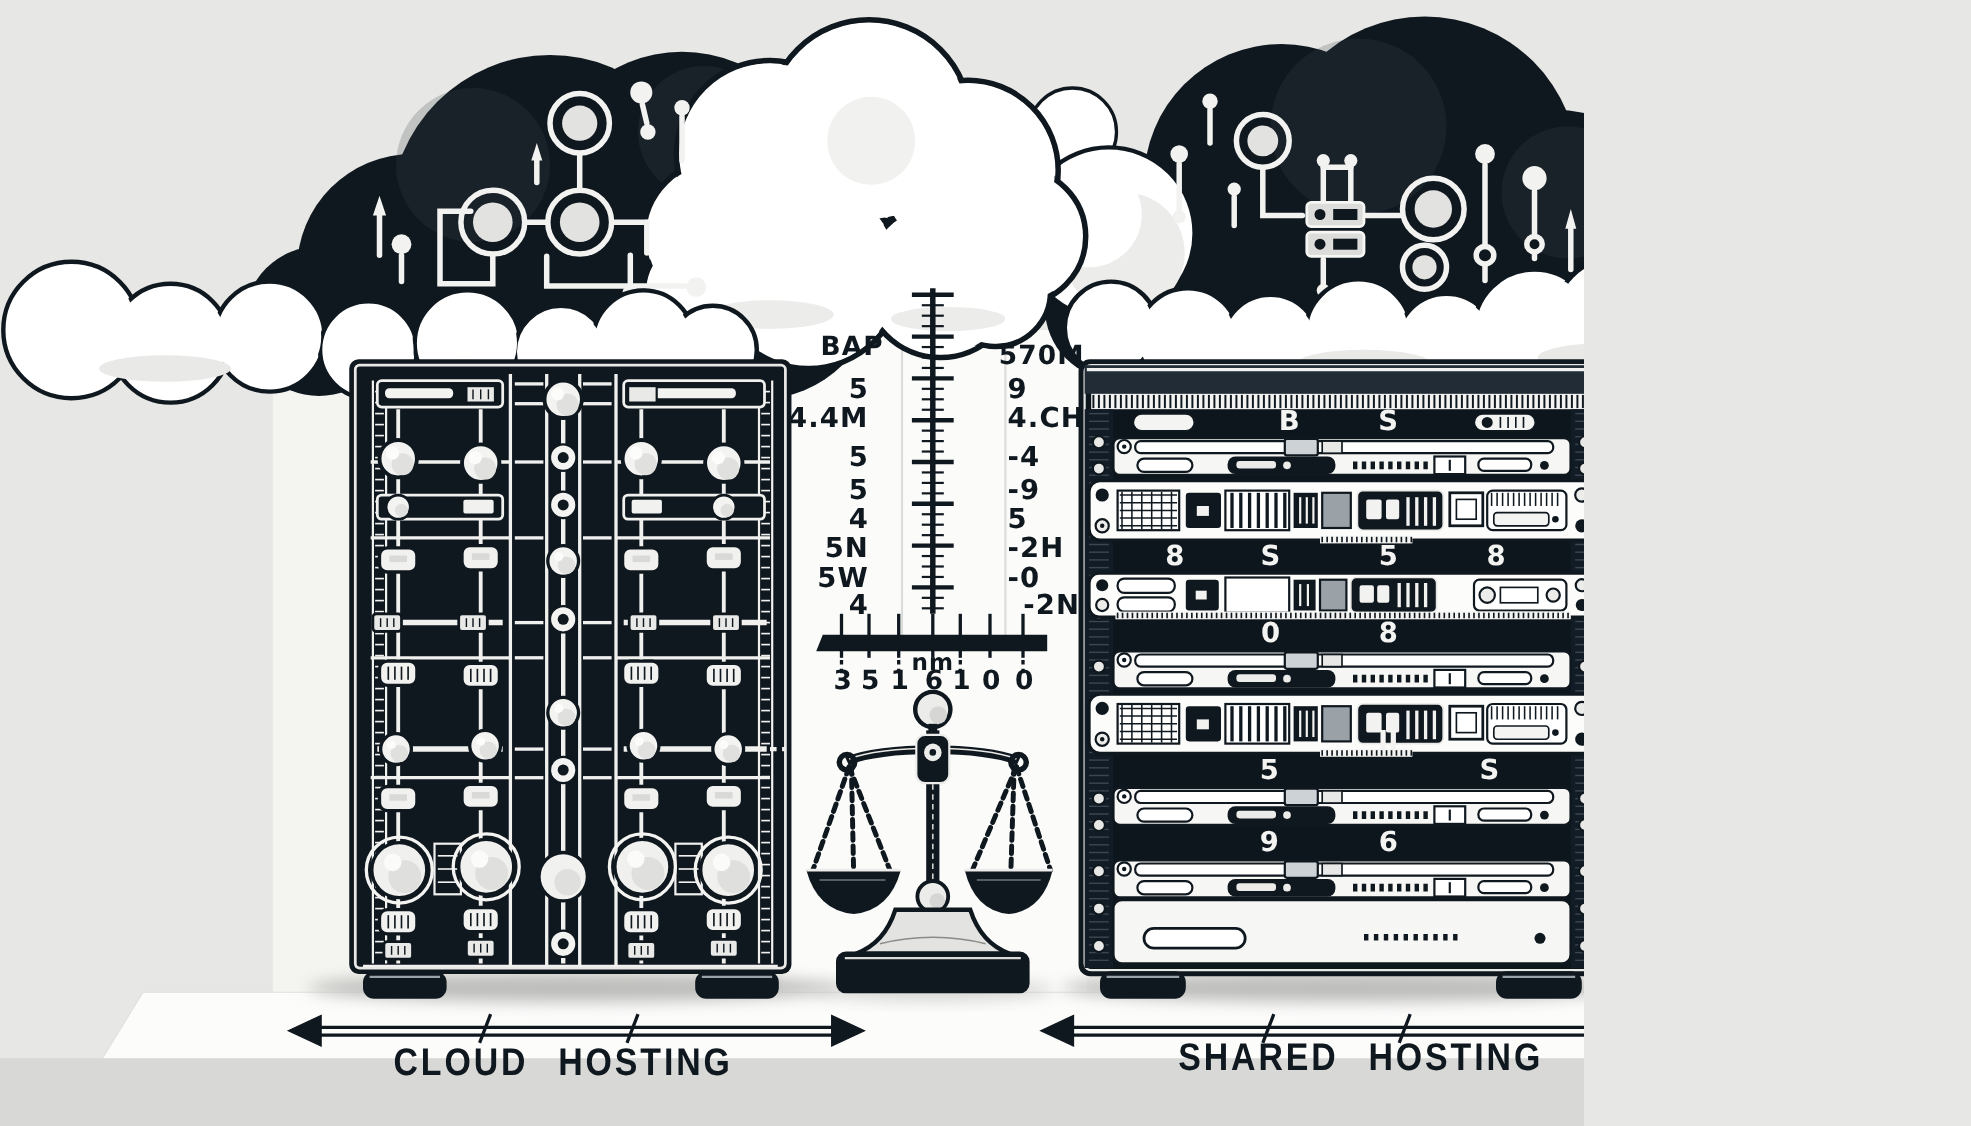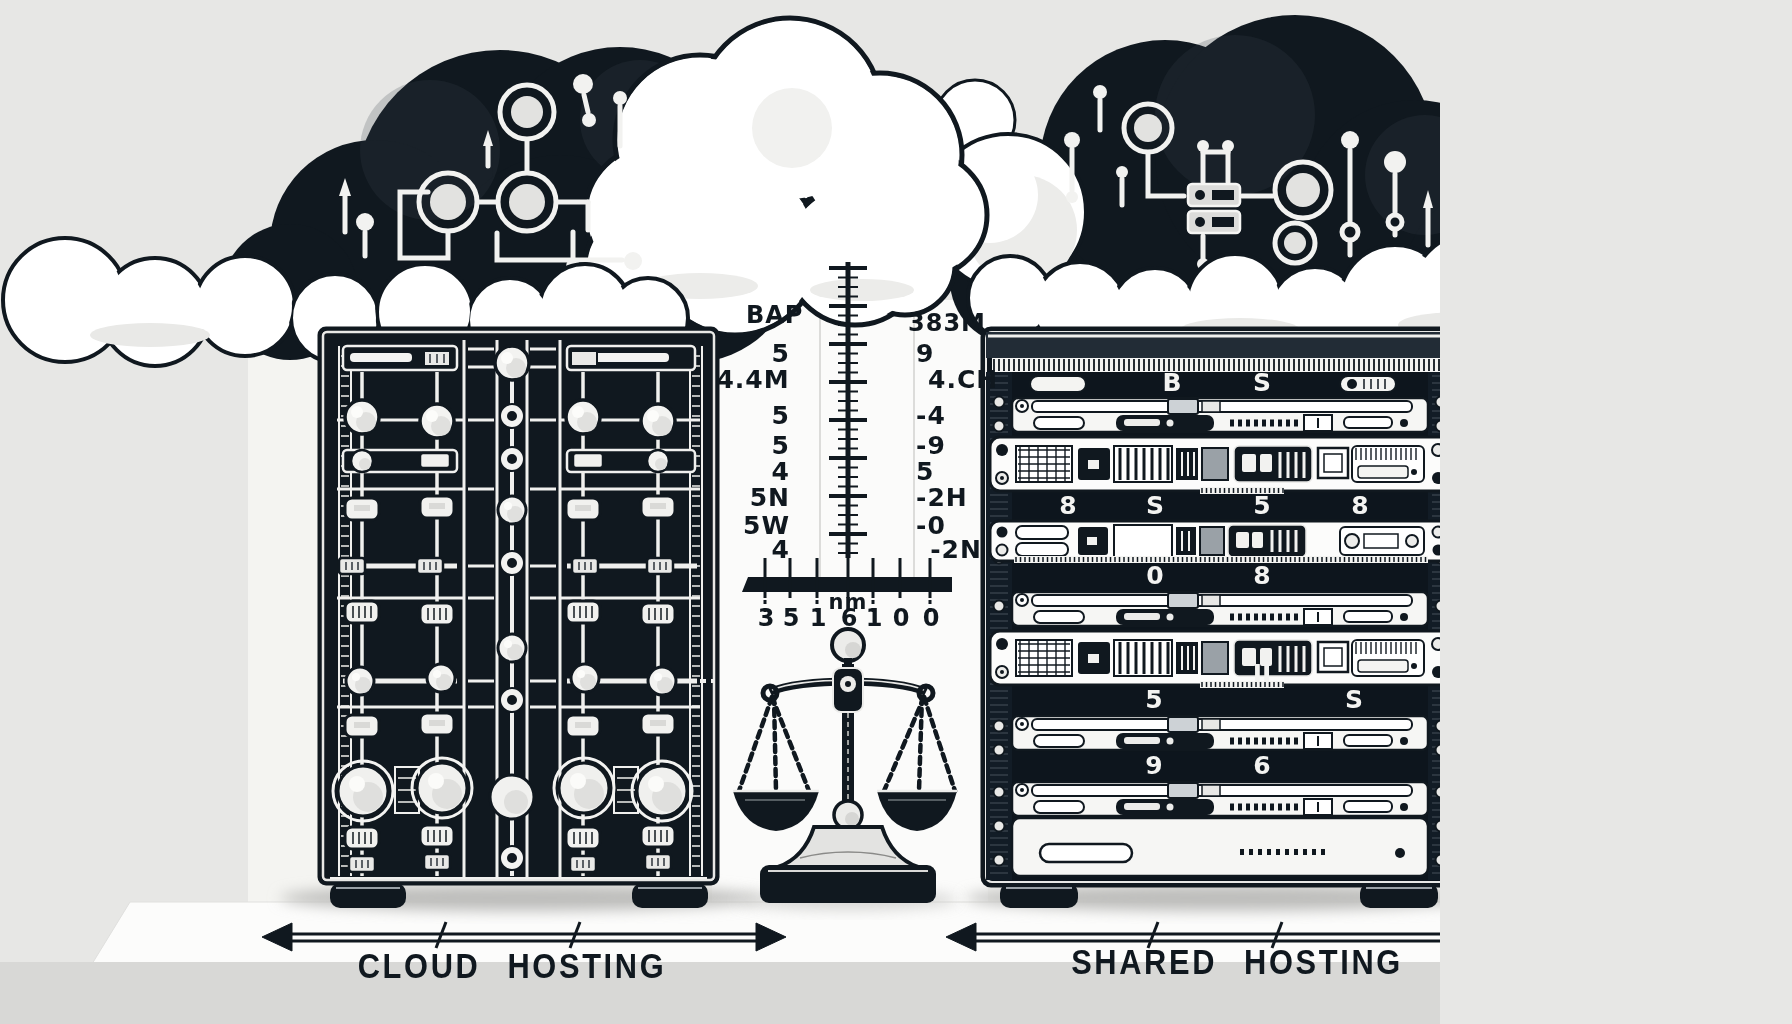--- a/index.html
+++ b/index.html
@@ -1219,33 +1219,33 @@
   <line x1="972" y1="934" x2="1484" y2="934" stroke-width="3"></line>
   <line x1="972" y1="941" x2="1484" y2="941" stroke-width="3"></line>
   <polygon points="946,937 976,923 976,951"></polygon>
         <polygon points="1510,937 1480,923 1480,951"></polygon>
   <line x1="1148" y1="948" x2="1158" y2="922" stroke-width="3"></line>
   <line x1="1272" y1="948" x2="1282" y2="922" stroke-width="3"></line>
 </g>
 </svg>
 
 <span class="txt rcap" style="left:746px;top:303px;">BAP</span>
-<span class="txt rcap" style="left:908px;top:311px;">383M</span>
+<span class="txt rcap" style="left:908px;top:311px;">570M</span>
 
 <span class="txt rval rleft" style="top:341px;">5</span>
 <span class="txt rval rleft" style="top:367px;text-align:center;">4.4M</span>
 <span class="txt rval rleft" style="top:403px;">5</span>
 <span class="txt rval rleft" style="top:433px;">5</span>
 <span class="txt rval rleft" style="top:459px;">4</span>
 <span class="txt rval rleft" style="top:485px;">5N</span>
 <span class="txt rval rleft" style="top:513px;">5W</span>
 <span class="txt rval rleft" style="top:537px;">4</span>
 
 <span class="txt rval rright" style="top:341px;">9</span>
-<span class="txt rval rright" style="top:367px;margin-left:12px;">4.CH</span>
+<span class="txt rval rright" style="top:367px;">4.CH</span>
 <span class="txt rval rright" style="top:403px;">-4</span>
 <span class="txt rval rright" style="top:433px;">-9</span>
 <span class="txt rval rright" style="top:459px;">5</span>
 <span class="txt rval rright" style="top:485px;">-2H</span>
 <span class="txt rval rright" style="top:513px;">-0</span>
 <span class="txt rval rright" style="top:537px;text-align:center;">-2N</span>
 
 <span class="txt runit">nm</span>
 <span class="txt rbot" style="left:751px;top:606px;">3</span>
 <span class="txt rbot" style="left:776px;top:606px;">5</span>

